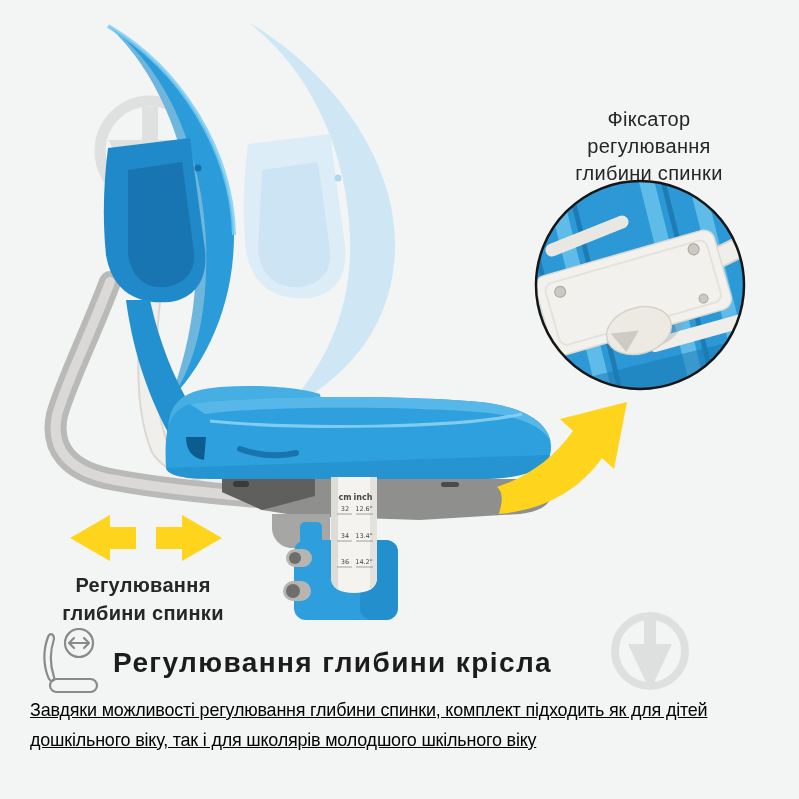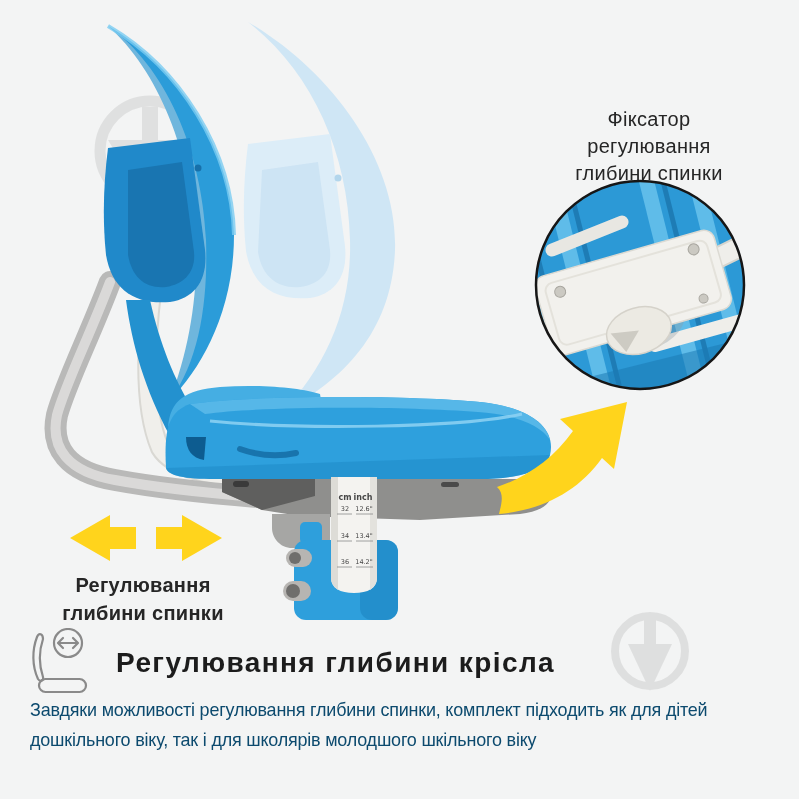--- a/index.html
+++ b/index.html
@@ -13,31 +13,31 @@
     position:absolute;left:518px;top:106px;width:262px;
     text-align:center;font-size:20px;line-height:27px;font-weight:400;
     color:#262626;letter-spacing:.3px;
   }
   .back-label{
     position:absolute;left:26px;top:571px;width:234px;
     text-align:center;font-size:20px;line-height:28px;font-weight:700;
     color:#262626;letter-spacing:.3px;
   }
   .heading-row{
-    position:absolute;left:22px;top:628px;height:70px;
-    display:flex;align-items:center;gap:22px;
+    position:absolute;left:33px;top:628px;height:70px;
+    display:flex;align-items:center;gap:8px;
   }
   .heading-row h1{
     margin:0;font-size:28px;font-weight:700;letter-spacing:1.4px;
     color:#1c1c1c;white-space:nowrap;
   }
   .heading-icon{width:72px;height:70px;flex:0 0 auto;}
   .description{
     position:absolute;left:30px;top:695px;width:760px;
-    font-size:18.5px;line-height:30px;color:#0c4a6e;letter-spacing:-0.2px;
+    font-size:18.5px;line-height:30px;color:#000000;letter-spacing:-0.2px;text-decoration:underline;
   }
   .description div{white-space:nowrap;transform:scaleX(.97);transform-origin:left center;}
   .ruler-text{font-family:"DejaVu Sans",sans-serif;fill:#474747;}
 </style>
 </head>
 <body>
 
 <div class="stage">
 
   <svg class="art" viewBox="0 0 799 799" aria-hidden="true">

